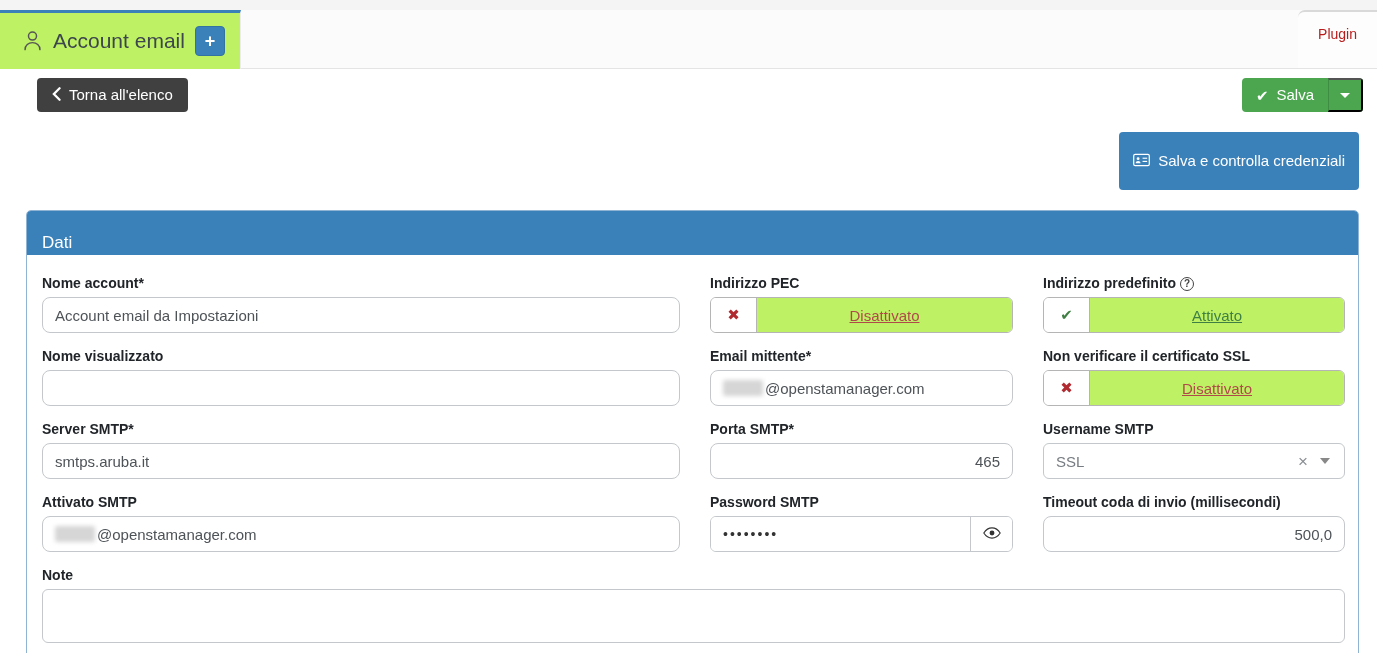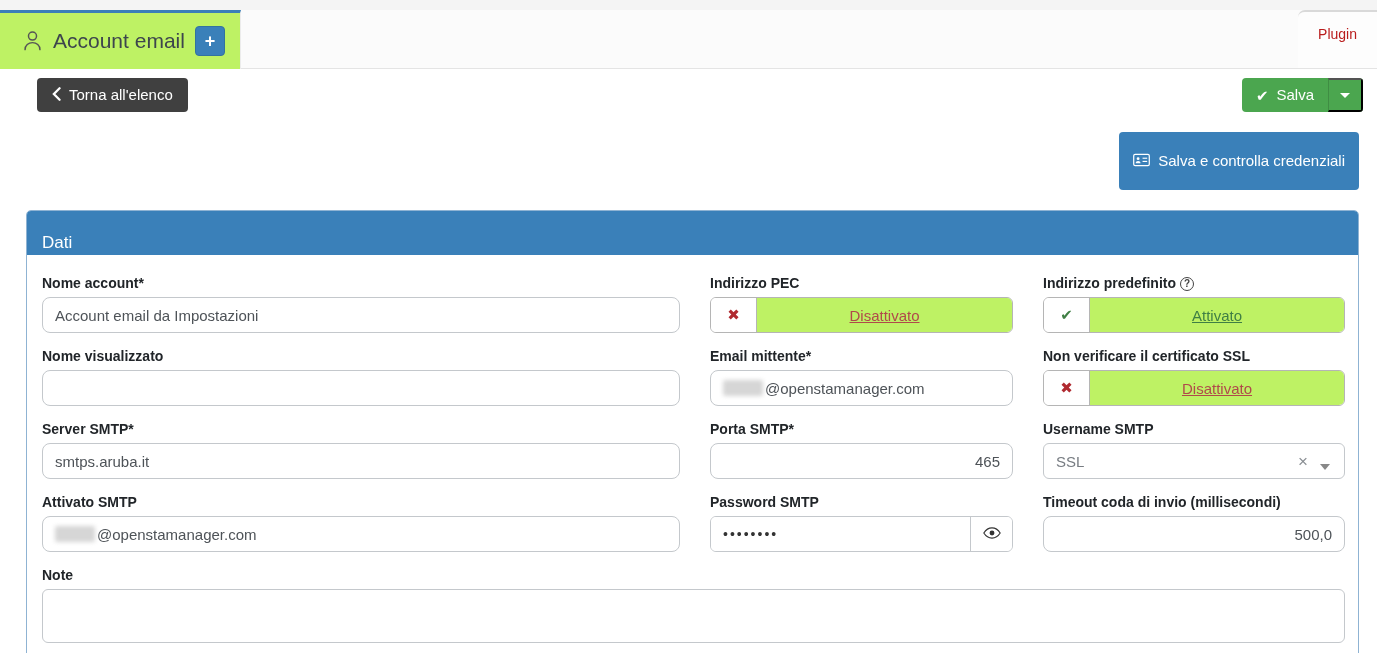--- a/index.html
+++ b/index.html
@@ -204,22 +204,22 @@
   .green { color: #3f7f44; }
   .green-text { color: #3f7f44; }
   
   .select-box {
     position: relative;
     height: 36px;
     border: 1px solid #c4c8cc;
     border-radius: 6px;
     background: #fff;
     display: flex;
-    align-items: flex-end;
-    padding: 0 56px 8px 12px;
+    align-items: center;
+    padding: 0 56px 0 12px;
     font-size: 15px;
     color: #777c82;
     cursor: pointer;
   }
   .select-clear {
     position: absolute;
     right: 36px;
     font-size: 17px;
     color: #8a8f94;
     cursor: pointer;

